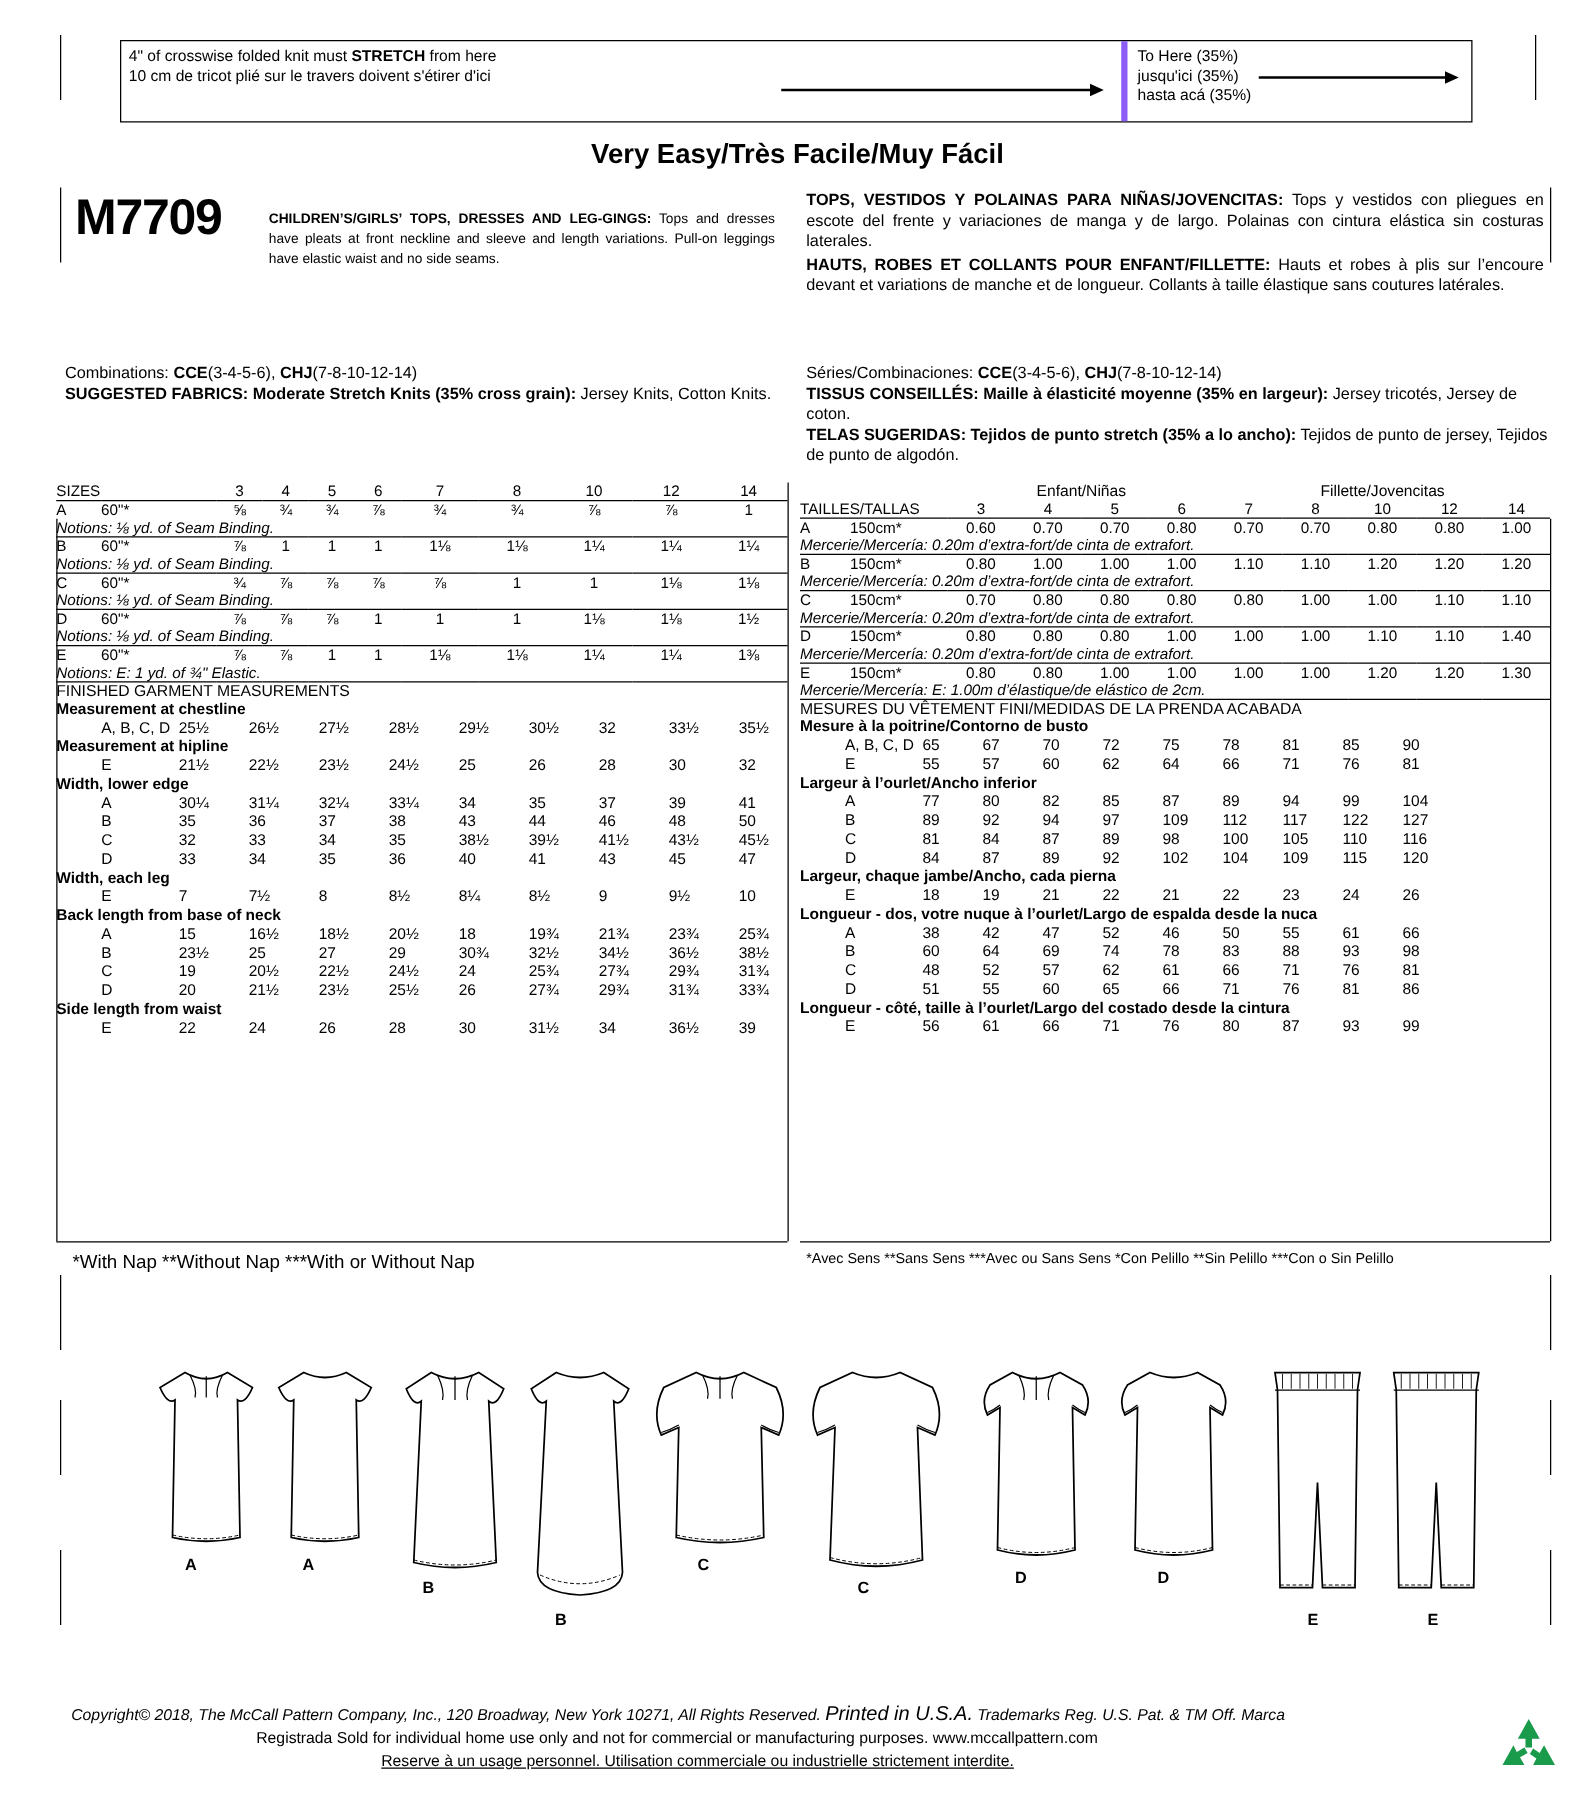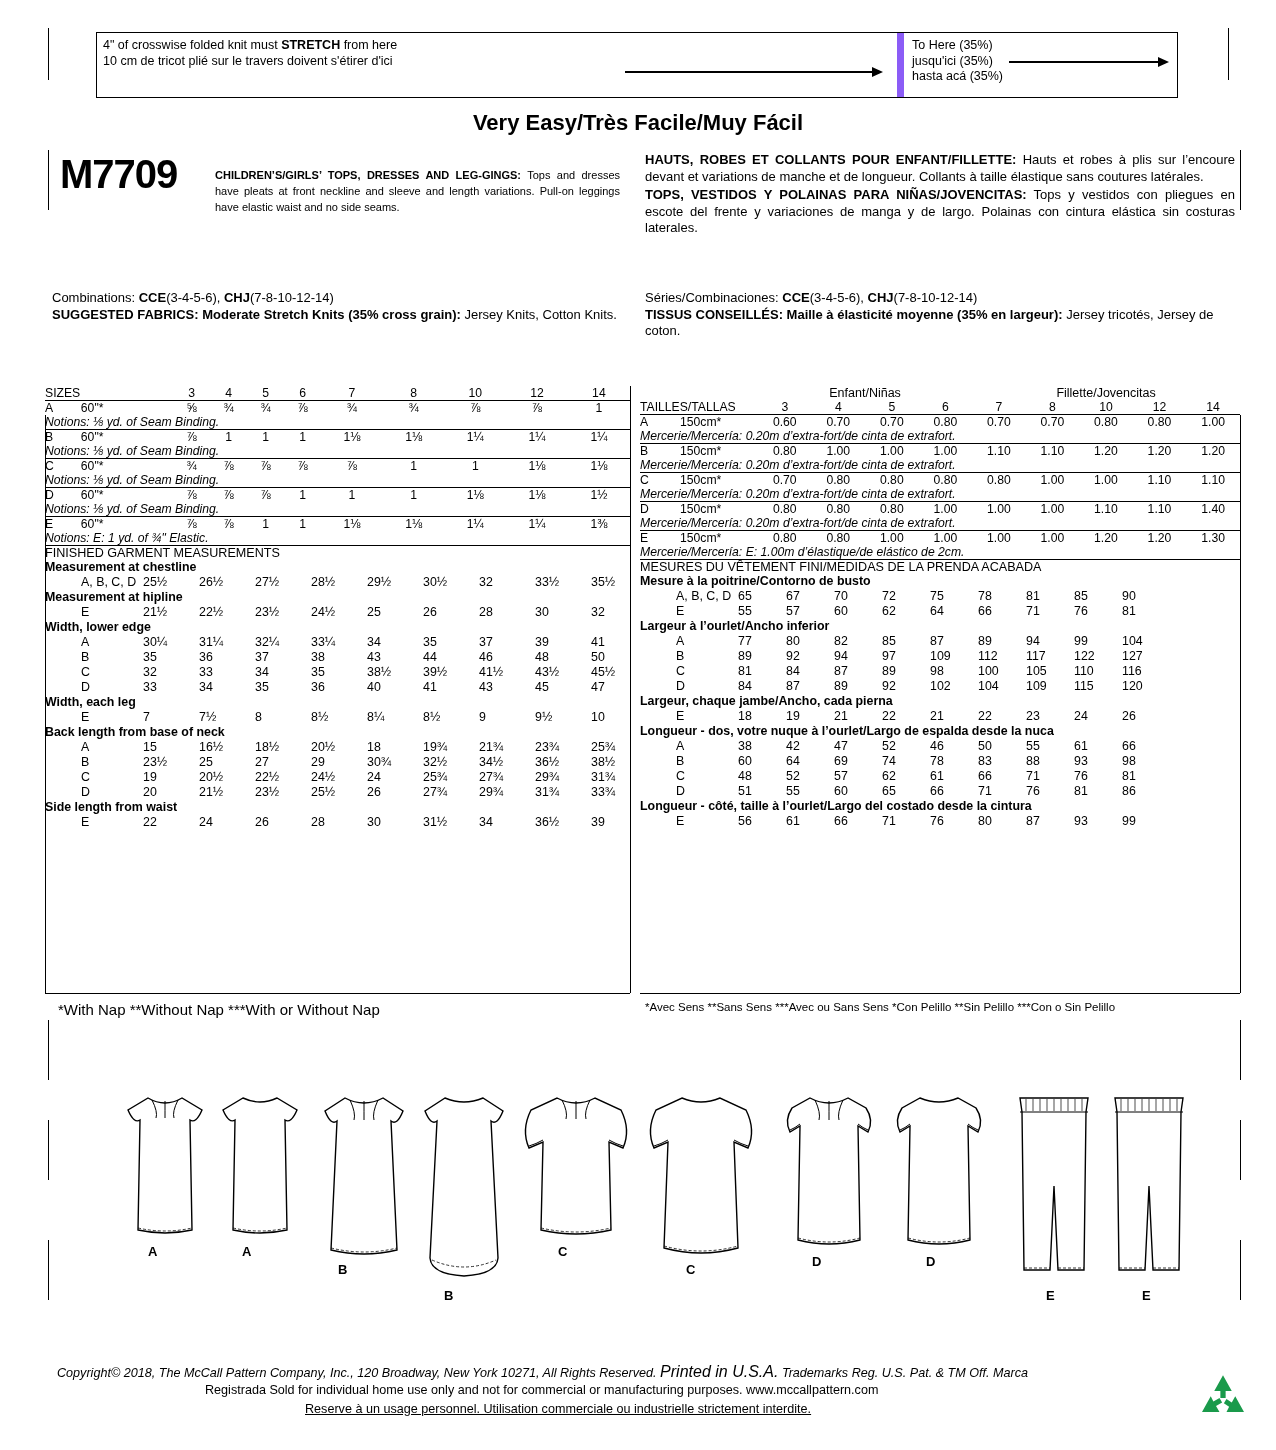--- a/index.html
+++ b/index.html
@@ -2,21 +2,21 @@
 <html><head>
 <meta charset="utf-8">
 <style>
   html,body{margin:0;padding:0;background:#fff;}
   body{width:1276px;height:1450px;font-family:"Liberation Sans",sans-serif;color:#000;position:relative;}
   .page{position:relative;width:1276px;height:1450px;}
 
   
   .stretch-box{position:absolute;left:96px;top:32px;width:1080px;height:64px;border:1px solid #000;display:flex;}
   .stretch-left{flex:0 0 800px;position:relative;padding:5px 0 0 6px;box-sizing:border-box;}
-  .stretch-right{flex:1;border-left:7px solid #8b5cf6;position:relative;padding:5px 0 0 8px;box-sizing:border-box;}
+  .stretch-right{flex:1;border-left:5px solid #8b5cf6;position:relative;padding:5px 0 0 8px;box-sizing:border-box;}
   .stretch-left .ln,.stretch-right .ln{font-size:12.5px;line-height:15.5px;white-space:nowrap;}
   .stretch-left .ln b{font-weight:bold;}
   .arrow1{position:absolute;left:528px;top:34px;width:258px;height:10px;}
   .arrow2{position:absolute;left:105px;top:24px;width:160px;height:10px;}
   .arrow-line{position:absolute;left:0;top:4px;height:2px;background:#000;}
   .arrow-head{position:absolute;top:0;width:0;height:0;border-top:5px solid transparent;border-bottom:5px solid transparent;border-left:11px solid #000;}
 
   
   .vtitle{position:absolute;left:0;top:110px;width:1276px;text-align:center;font-size:22px;font-weight:bold;}
 
@@ -108,32 +108,33 @@
 
   <div class="vtitle">Very Easy/Très Facile/Muy Fácil</div>
 
   <div class="patnum">M7709</div>
 
   <div class="descL">
     <b>CHILDREN’S/GIRLS’ TOPS, DRESSES AND LEG-GINGS:</b><span> Tops and dresses have pleats at front neckline and sleeve and length variations. Pull-on leggings have elastic waist and no side seams.</span>
   </div>
 
   <div class="descR">
+    <p><b>TOPS, VESTIDOS Y POLAINAS PARA NIÑAS/JOVENCITAS:</b><span> Tops y vestidos con pliegues en escote del frente y variaciones de manga y de largo. Polainas con cintura elástica sin costuras laterales.</span></p>
     <p><b>HAUTS, ROBES ET COLLANTS POUR ENFANT/FILLETTE:</b><span> Hauts et robes à plis sur l’encoure devant et variations de manche et de longueur. Collants à taille élastique sans coutures latérales.</span></p>
-    <p><b>TOPS, VESTIDOS Y POLAINAS PARA NIÑAS/JOVENCITAS:</b><span> Tops y vestidos con pliegues en escote del frente y variaciones de manga y de largo. Polainas con cintura elástica sin costuras laterales.</span></p>
   </div>
 
   <div class="combL">
     <div><span>Combinations: </span><b>CCE</b><span>(3-4-5-6), </span><b>CHJ</b><span>(7-8-10-12-14)</span></div>
     <div><b>SUGGESTED FABRICS:</b><b> Moderate Stretch Knits (35% cross grain):</b><span> Jersey Knits, Cotton Knits.</span></div>
   </div>
 
   <div class="combR">
     <div><span>Séries/Combinaciones: </span><b>CCE</b><span>(3-4-5-6), </span><b>CHJ</b><span>(7-8-10-12-14)</span></div>
     <div><b>TISSUS CONSEILLÉS:</b><b> Maille à élasticité moyenne (35% en largeur):</b><span> Jersey tricotés, Jersey de coton.</span></div>
+    <div><b>TELAS SUGERIDAS:</b><b> Tejidos de punto stretch (35% a lo ancho):</b><span> Tejidos de punto de jersey, Tejidos de punto de algodón.</span></div>
   </div>
 
   <div class="tblL">
     <table class="yard">
       <tbody>
       <tr>
         <td class="b" colspan="2">SIZES</td>
         <td class="c">3</td>
         <td class="c">4</td>
         <td class="c">5</td>

